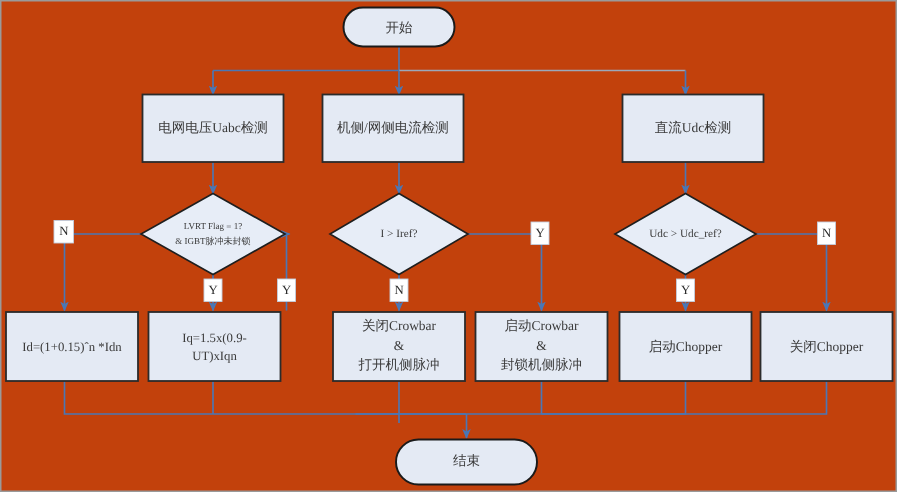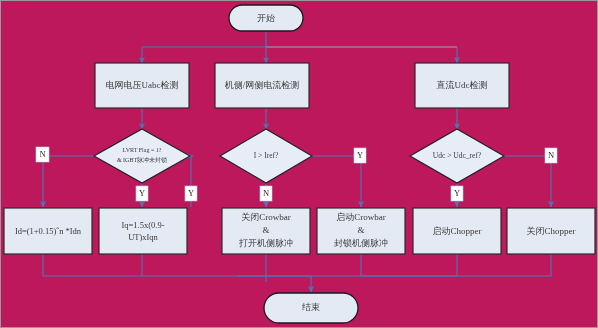--- a/index.html
+++ b/index.html
@@ -10,21 +10,21 @@
   body {
     width: 598px;
     height: 328px;
     font-family: "Liberation Serif", "DejaVu Serif", serif;
     overflow: hidden;
   }
   #flowchart-root {
     position: relative;
     width: 598px;
     height: 328px;
-    background: #be185d;
+    background: #c2410c;
     border: 1px solid #9a9a9a;
     box-sizing: border-box;
   }
   svg#flow-svg {
     position: absolute;
     left: 0;
     top: 0;
     width: 598px;
     height: 328px;
   }

